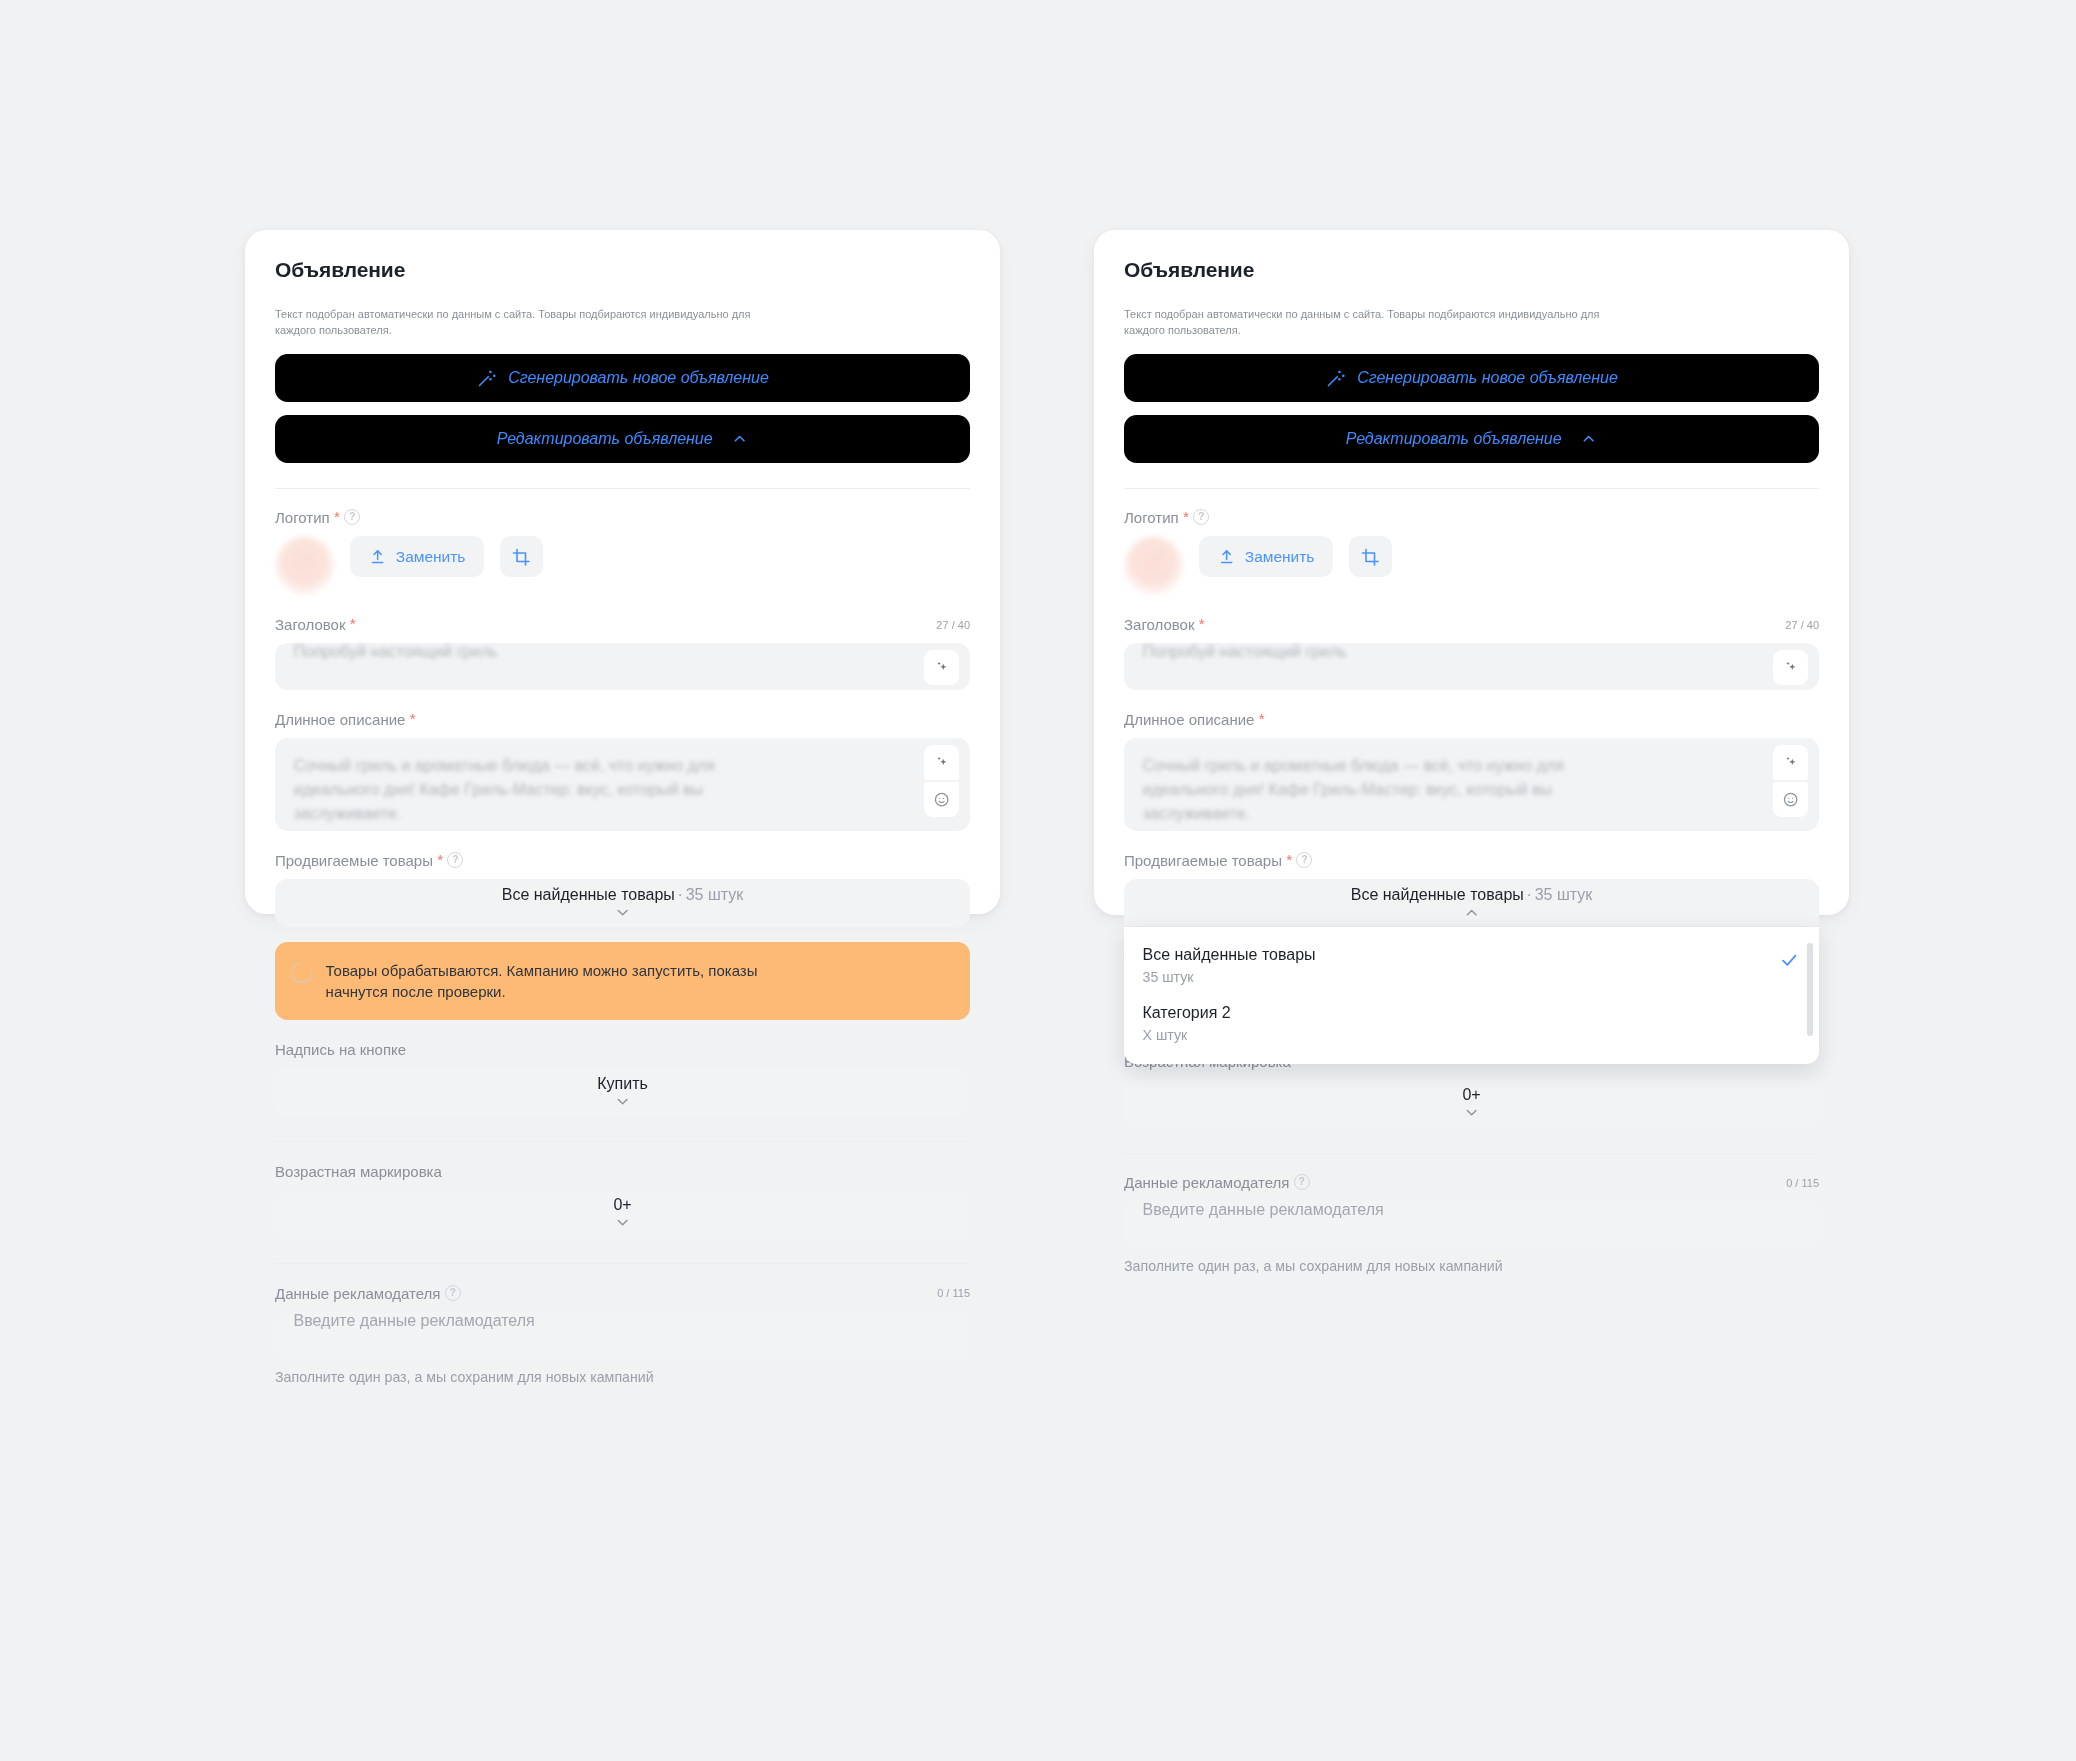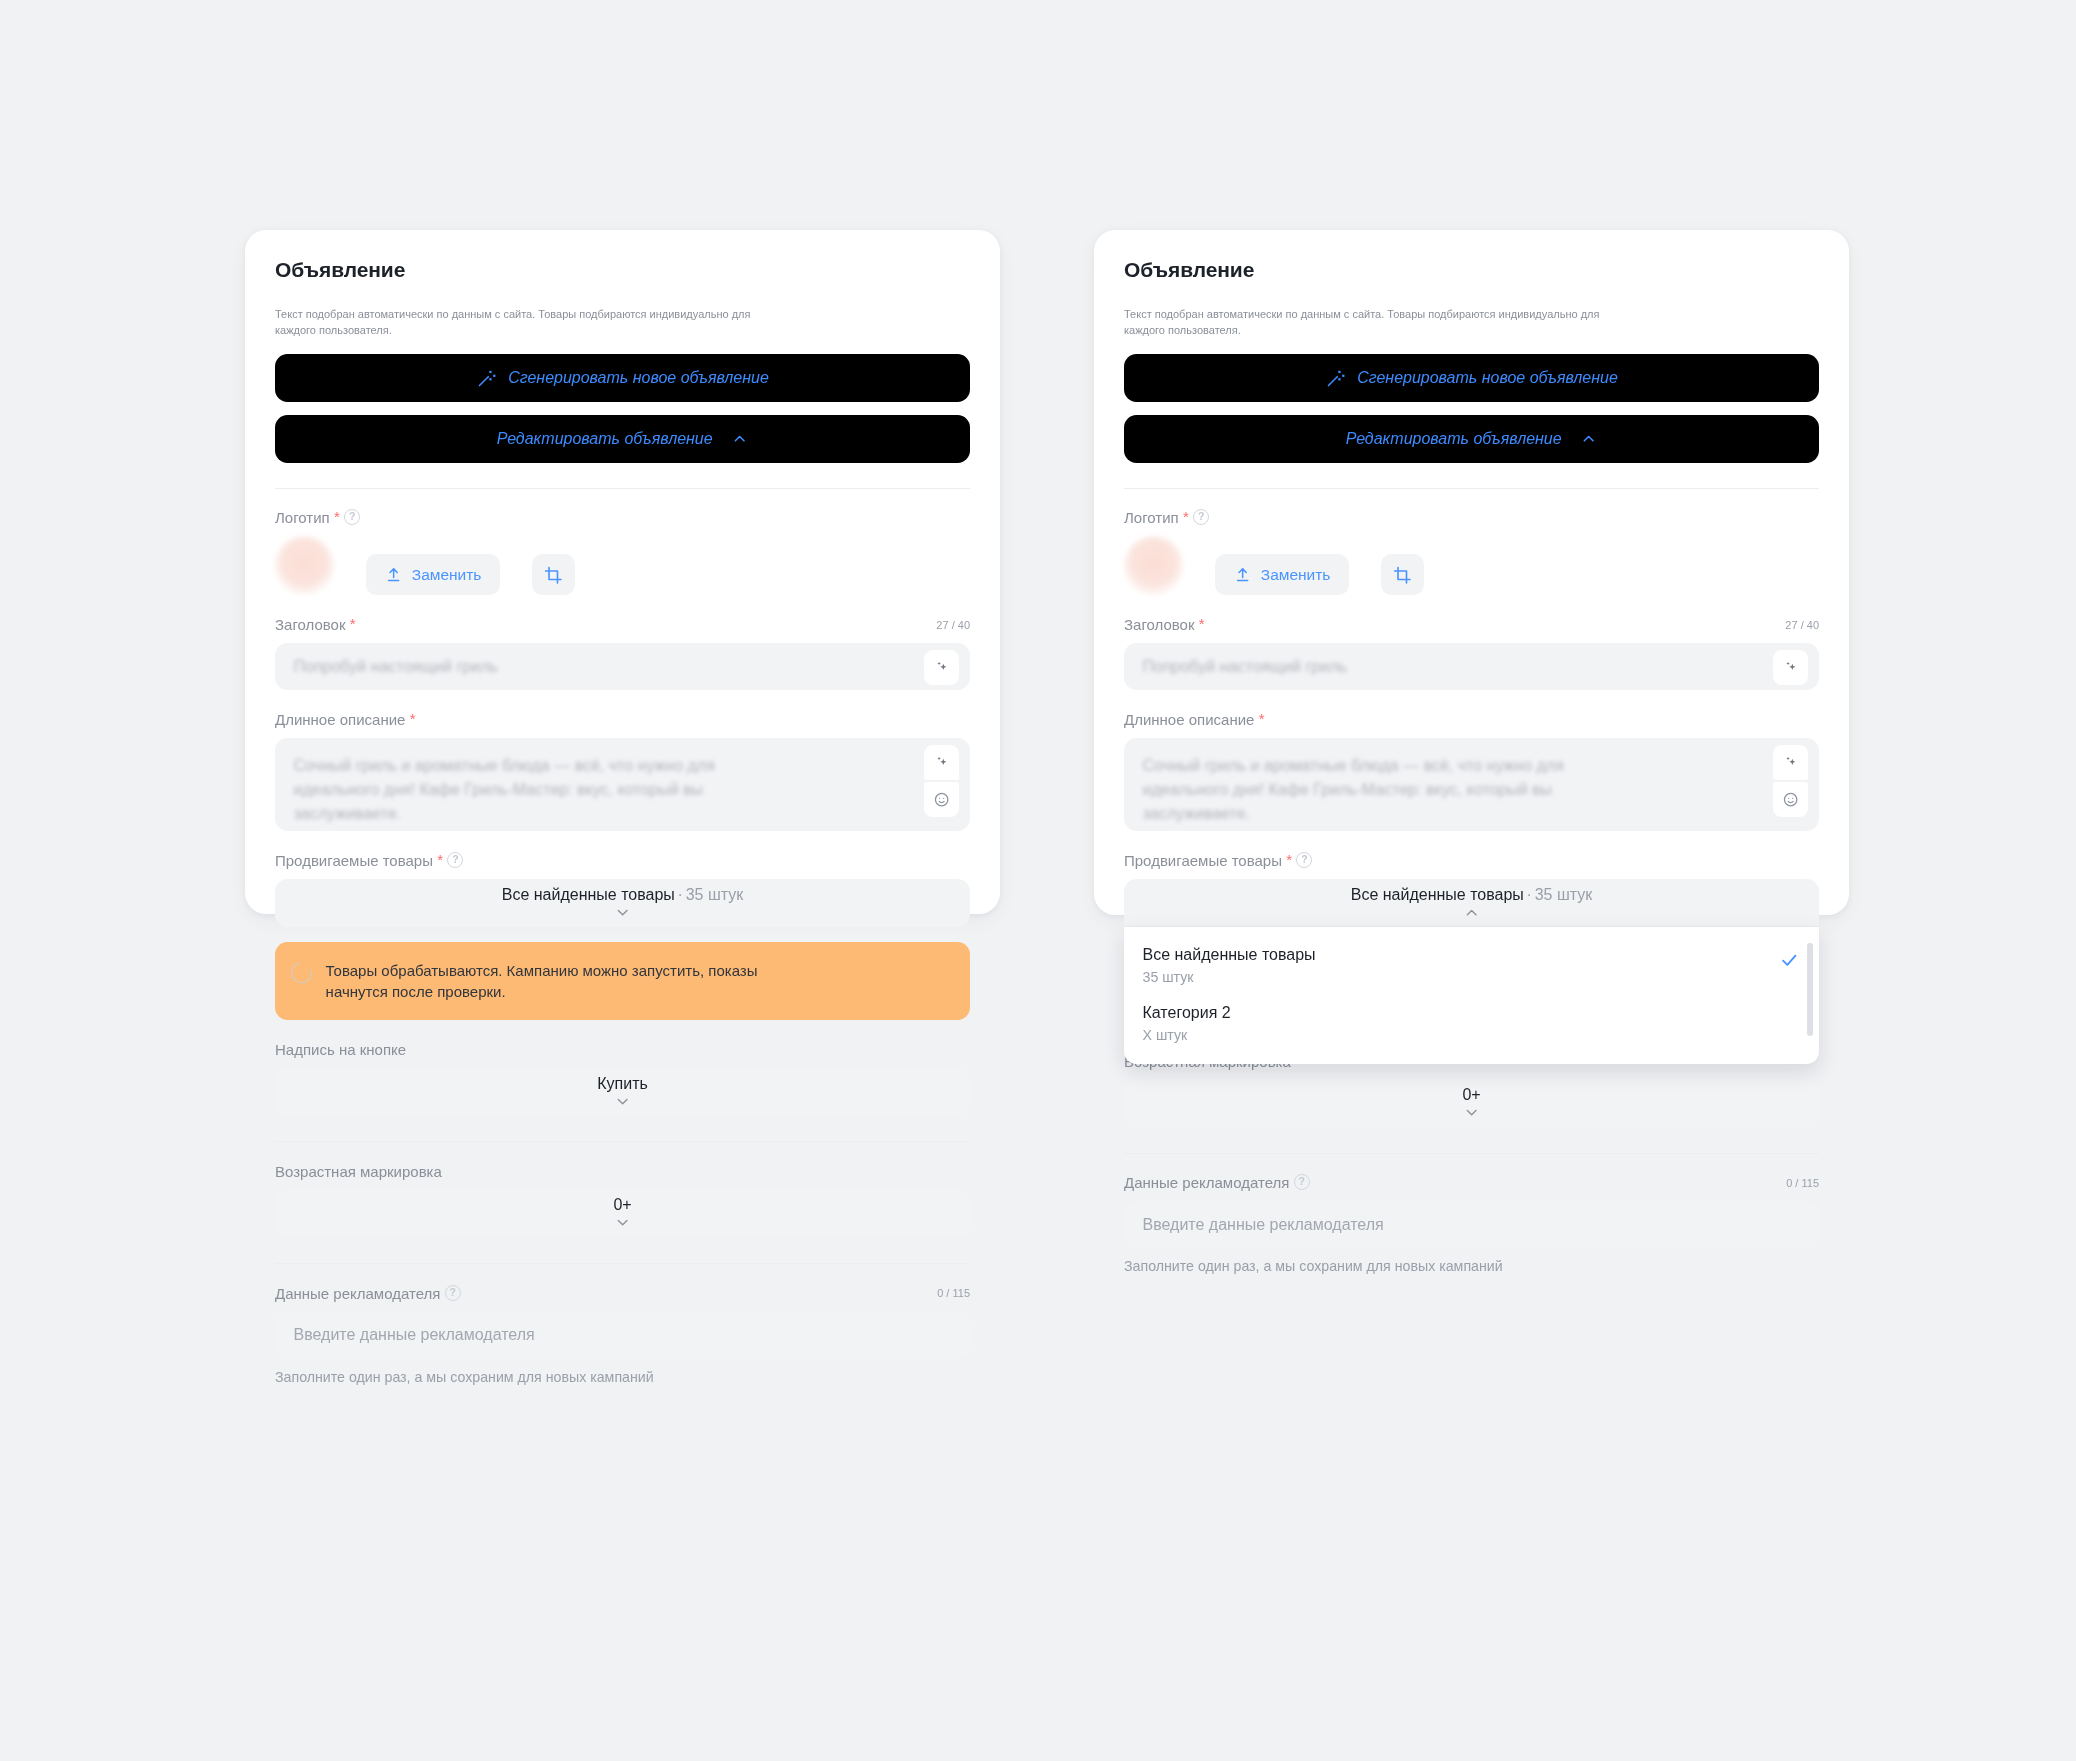--- a/index.html
+++ b/index.html
@@ -65,21 +65,21 @@
     width: 16px; height: 16px; border-radius: 50%;
     border: 1.2px solid #d3d7de; color: #c3c8d0;
     font-size: 10.5px; line-height: 13.6px; text-align: center;
     font-weight: 600; display: inline-block; flex: 0 0 auto;
   }
 
   
   .input-box {
     position: relative; width: 100%; background: #f2f3f5;
     border-radius: 12.4px; min-height: 47px;
-    display: flex; align-items: center; padding: 0 18.5px;
+    display: flex; padding: 0 18.5px;
   }
   .input-box.tall { min-height: 93px; align-items: flex-start; padding-top: 16px; }
   .input-text {
     font-size: 16px; color: #1d2129; font-weight: 400;
   }
   .placeholder { color: #a2a7b0; }
 
   
   .blurred { filter: blur(2.1px); opacity: .55; color: #7b818c; }
   .blurred-para { line-height: 1.5; max-width: 476px; }
@@ -104,21 +104,21 @@
     position: relative; justify-content: center; flex-direction: column;
   }
   .select .val { font-size: 16px; color: #1d2129; }
   .select .muted { color: #9aa0aa; }
   .select.open {
     border-radius: 12.4px 12.4px 0 0;
     box-shadow: 0 -0.6px 0 #e7e8ec inset;
   }
 
   
-  .logo-row { display: flex; align-items: flex-end; gap: 32px; margin-top: 6.2px; }
+  .logo-row { display: flex; align-items: flex-start; gap: 16px; margin-top: 6.2px; }
   .logo-blob {
     width: 59px; height: 59px; border-radius: 50%;
     background: radial-gradient(circle at 50% 45%, #fbded6 0%, #fbe3dc 48%, rgba(251,230,224,.35) 72%, rgba(255,255,255,0) 88%);
     filter: blur(2.5px);
   }
   .pill-btn {
     height: 41px; background: #f2f3f5; border-radius: 10.5px; border: none;
     display: flex; align-items: center; gap: 10px; padding: 0 18.5px;
     color: #4a94ff; font-size: 15.5px; font-weight: 500; cursor: pointer;
     font-family: inherit;

